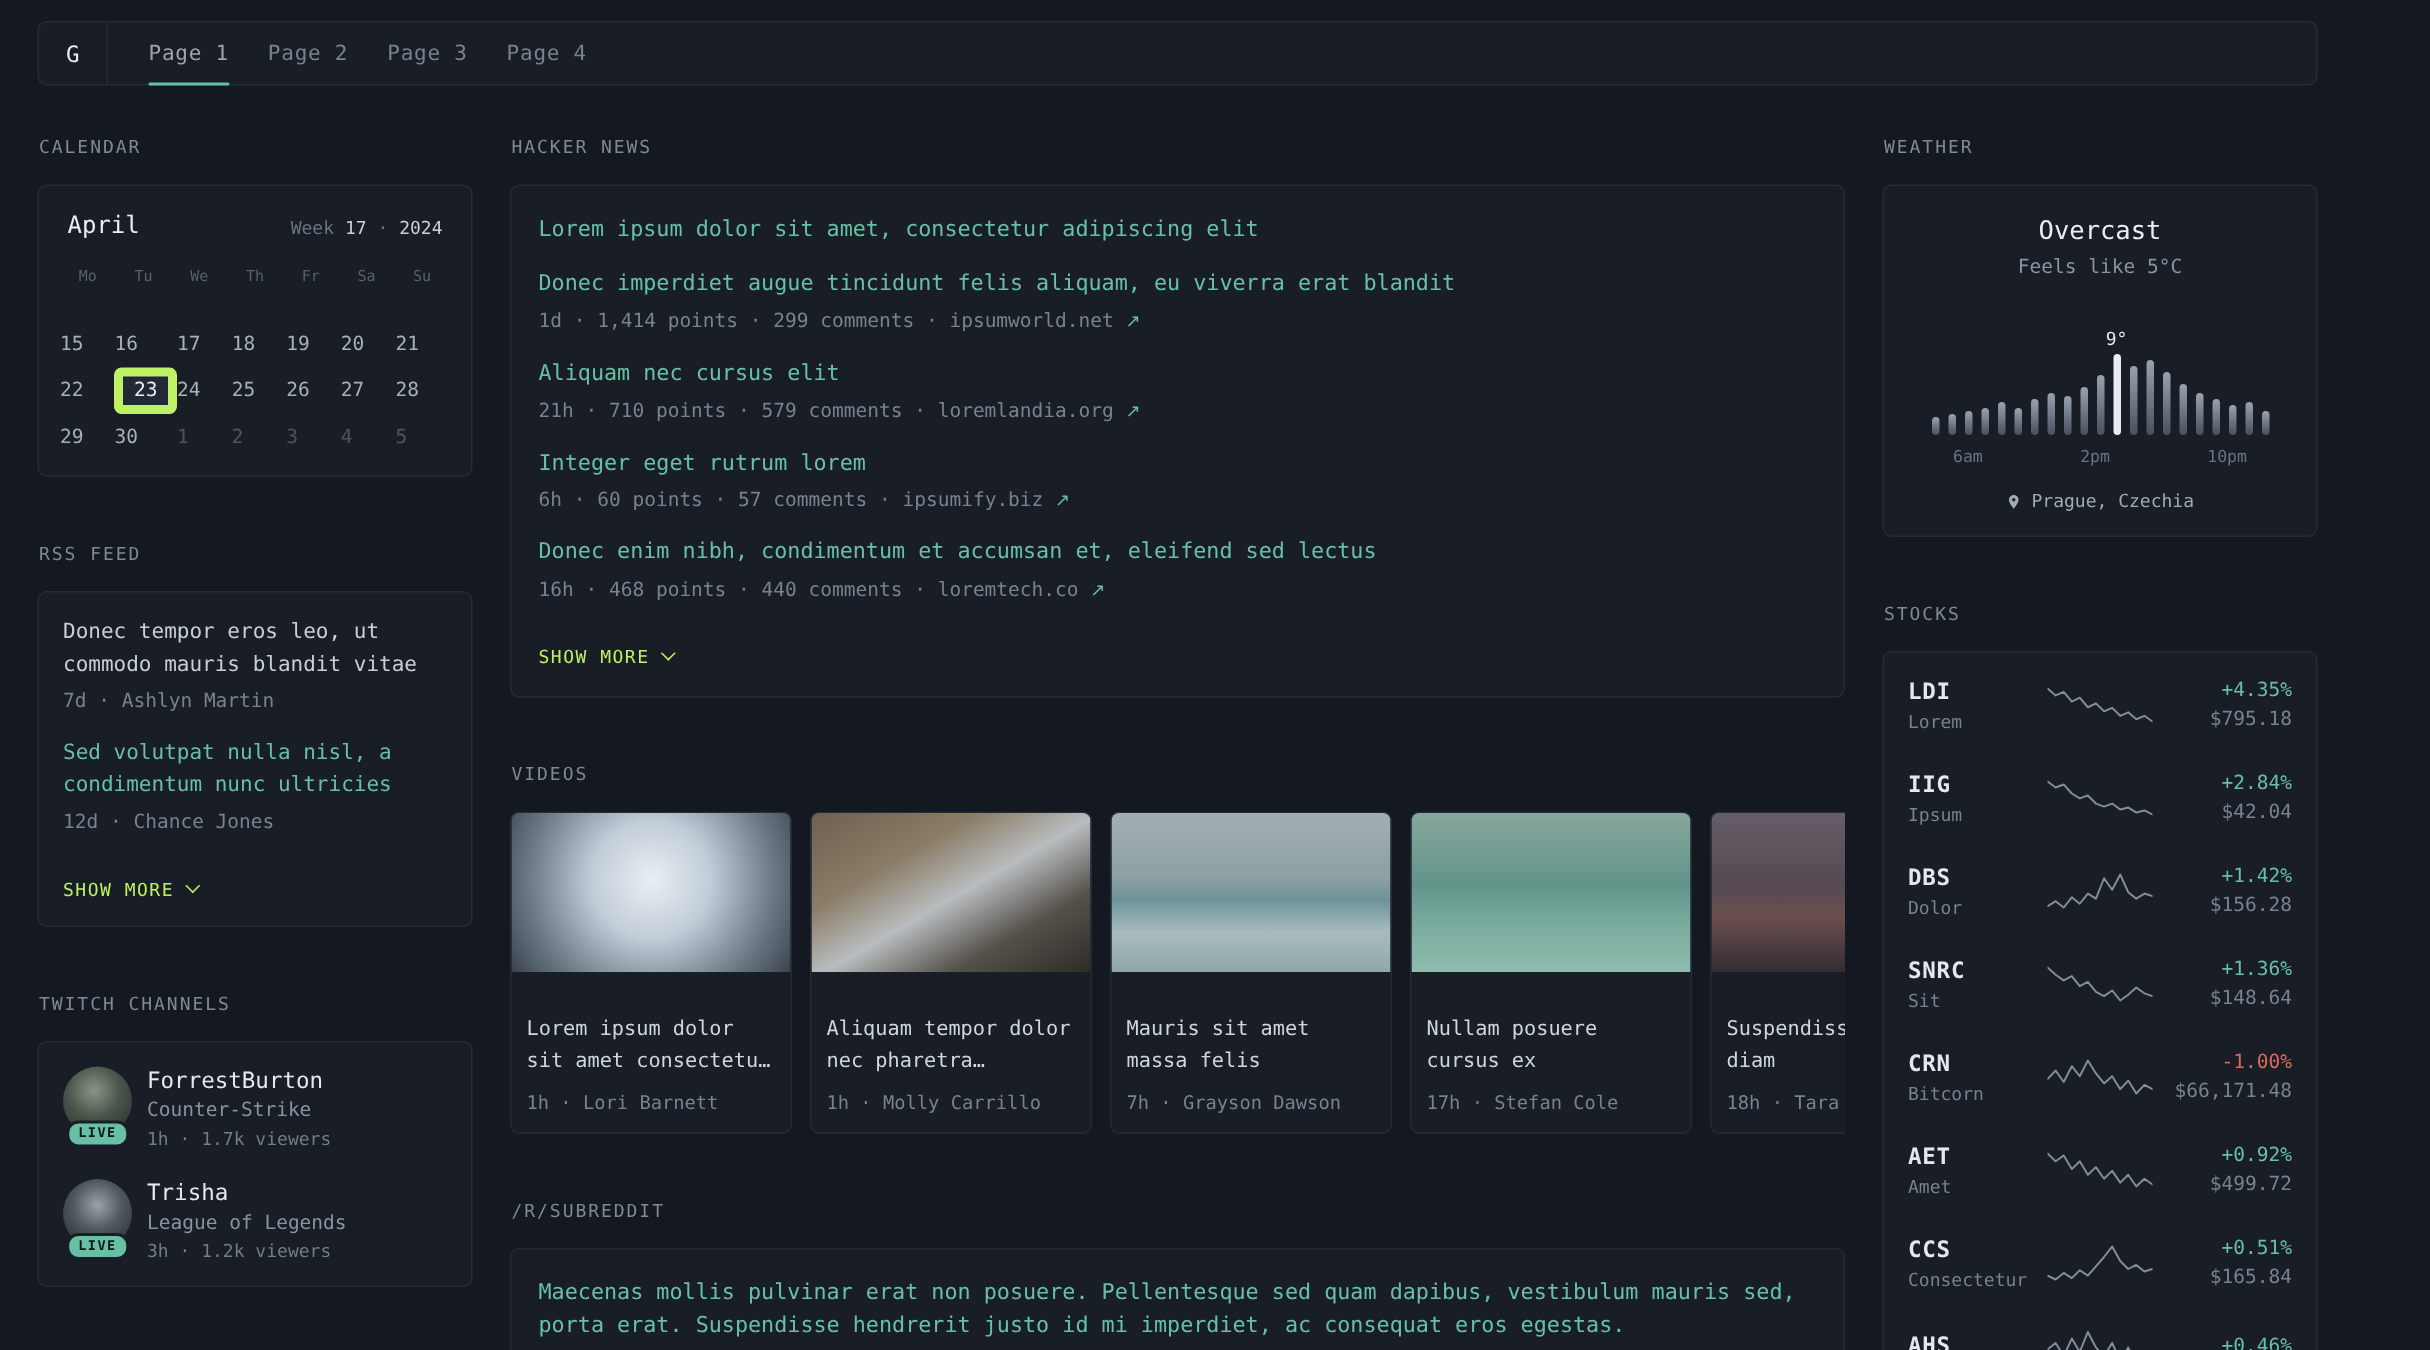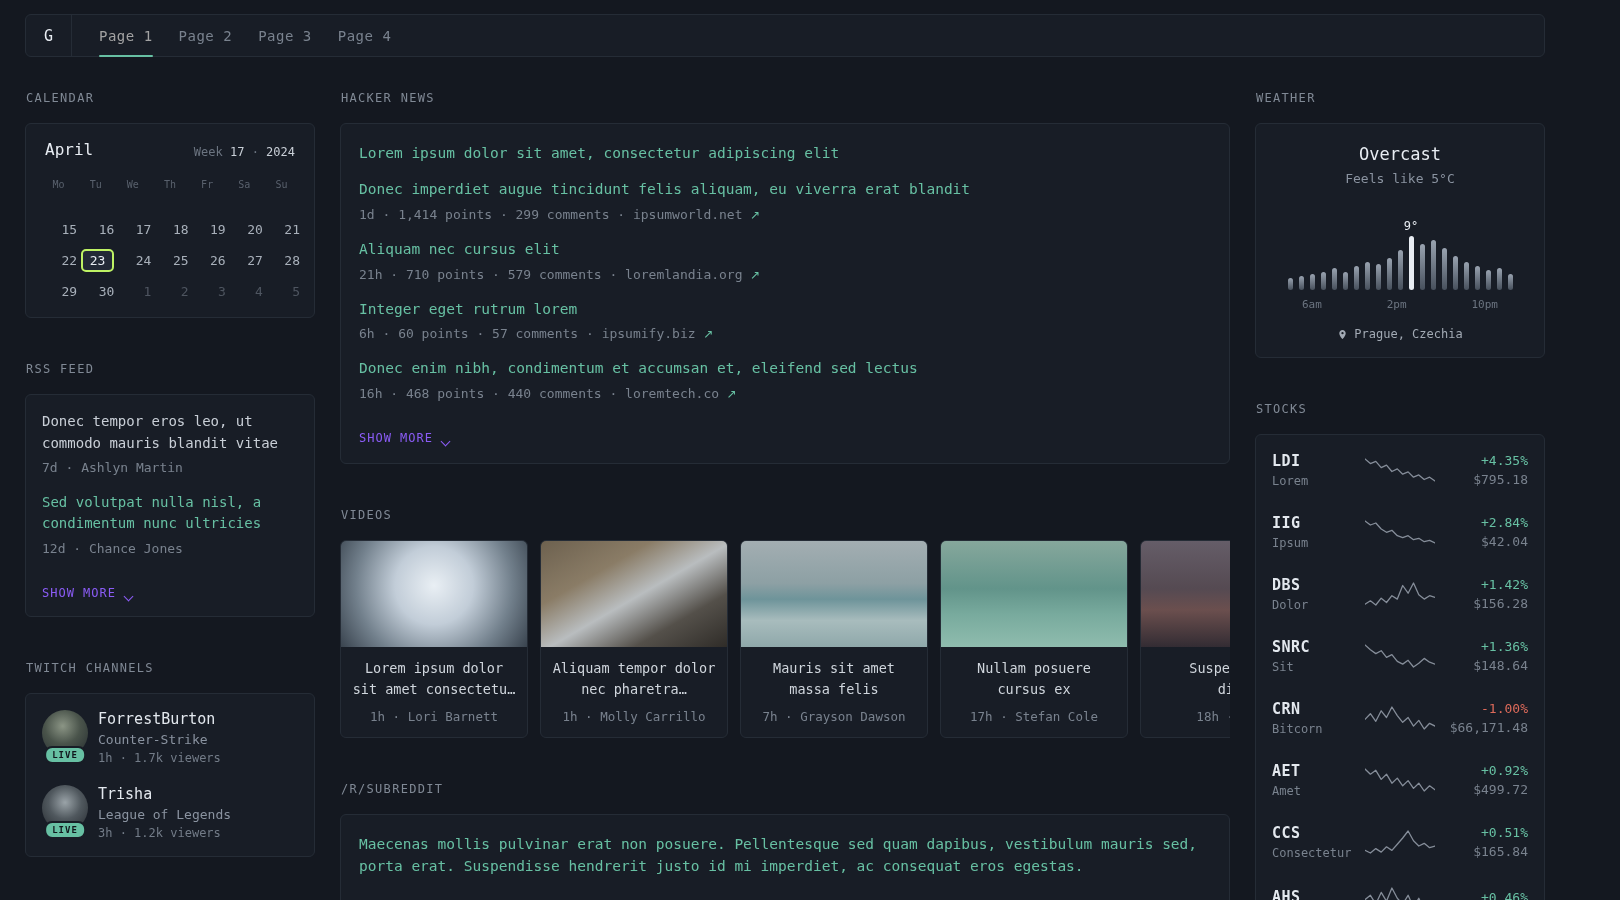--- a/index.html
+++ b/index.html
@@ -43,38 +43,38 @@
   .pad{padding:16px;}
 
   
   .cal{padding:16px 14px 10px;}
   .cal-head{display:flex; justify-content:space-between; align-items:flex-end; padding:0 5px;}
   .cal-month{font-size:16px; color:#e8edf3;}
   .cal-week{font-size:12px; color:var(--dimmer);}
   .cal-week .lit{color:#c9cfd7;}
   .cal-grid{display:grid; grid-template-columns:repeat(7,1fr); margin-top:14px;}
   .wd{font-size:10px; color:#59616d; text-align:center; padding:6px 0 10px;}
-  .day{height:31px; display:flex; align-items:center; justify-content:flex-end;
+  .day{height:31px; display:flex; align-items:center; justify-content:flex-start;
     font-size:13px; color:#a8b0ba;}
   .day.dim{color:#4e5560;}
-  .day.sel .day-num{border:2px solid #bef264; background:#222936; border-radius:5px;
+  .day.sel .day-num{border:6px solid #bef264; background:#222936; border-radius:5px;
     padding:2px 7px; color:#e8edf3;}
 
   
   .feed-item{margin-bottom:14px;}
   .feed-title{display:block; font-size:14px; line-height:1.55; cursor:pointer; text-decoration:none;}
   .feed-title.accent{color:var(--accent);}
   .feed-title.plain{color:#c9cfd7;}
   .feed-meta{font-size:13px; color:var(--dim); margin-top:5px; line-height:1.4;}
   .domain{color:var(--dim); text-decoration:none; cursor:pointer;}
   .arrow{color:var(--accent); font-family:"DejaVu Sans",sans-serif; font-size:12px;}
   .hn-card{padding:18px;}
   .hn-card .feed-title{font-size:14.5px;}
-  .show-more{display:inline-flex; align-items:flex-end; background:none; border:none;
-    font-family:inherit; font-size:12px; letter-spacing:1px; color:#8b5cf6;
+  .show-more{display:inline-flex; align-items:center; background:none; border:none;
+    font-family:inherit; font-size:12px; letter-spacing:1px; color:#bef264;
     margin-top:14px; cursor:pointer;}
   .chev{width:7px; height:7px; border-right:1.5px solid currentColor;
     border-bottom:1.5px solid currentColor; transform:rotate(45deg);
     display:inline-block; margin-left:9px; margin-top:-5px;}
 
   
   .tw-item{display:flex; gap:10px; margin-bottom:20px; align-items:flex-start; cursor:pointer;}
   .tw-item:last-child{margin-bottom:0;}
   .tw-avatar-wrap{position:relative; flex:none; width:46px; height:46px;}
   .tw-avatar{width:46px; height:46px; border-radius:50%; background:#3a424b;}
@@ -83,21 +83,21 @@
     letter-spacing:1px; padding:2px 6px; border-radius:8px; border:2px solid var(--card);}
   .tw-name{font-size:15px; color:#e3e8ee;}
   .tw-game{font-size:13px; color:#8a93a0; margin-top:4px;}
   .tw-meta{font-size:12px; color:#737c88; margin-top:4px;}
 
   
   .videos-row{display:flex; gap:12px; overflow:hidden;}
   .video-card{width:188px; flex:none; background:var(--card);
     border:1px solid var(--border); border-radius:6px; overflow:hidden; cursor:pointer;}
   .video-thumb{height:106px; background:#445;}
-  .video-info{padding:11px 10px 13px;text-align:center;}
+  .video-info{padding:28px 10px 13px;}
   .video-title{font-size:13.5px; line-height:1.55; color:#d0d6dd;
     white-space:pre-line; overflow:hidden;}
   .video-meta{font-size:12.5px; color:var(--dim); margin-top:9px;
     white-space:nowrap; overflow:hidden;}
 
   
   .weather{padding:20px 16px 16px; text-align:center;}
   .w-cond{font-size:17px; color:#e8edf3;}
   .w-feels{font-size:13px; color:#8a93a0; margin-top:7px;}
   .wchart{display:flex; align-items:flex-end; justify-content:center; gap:6px;

